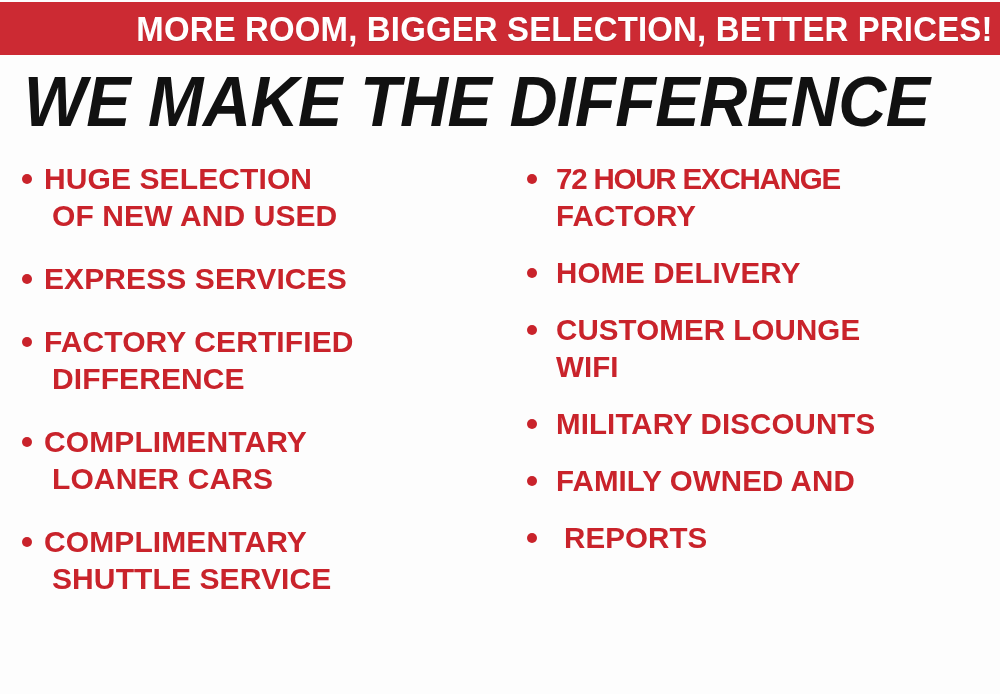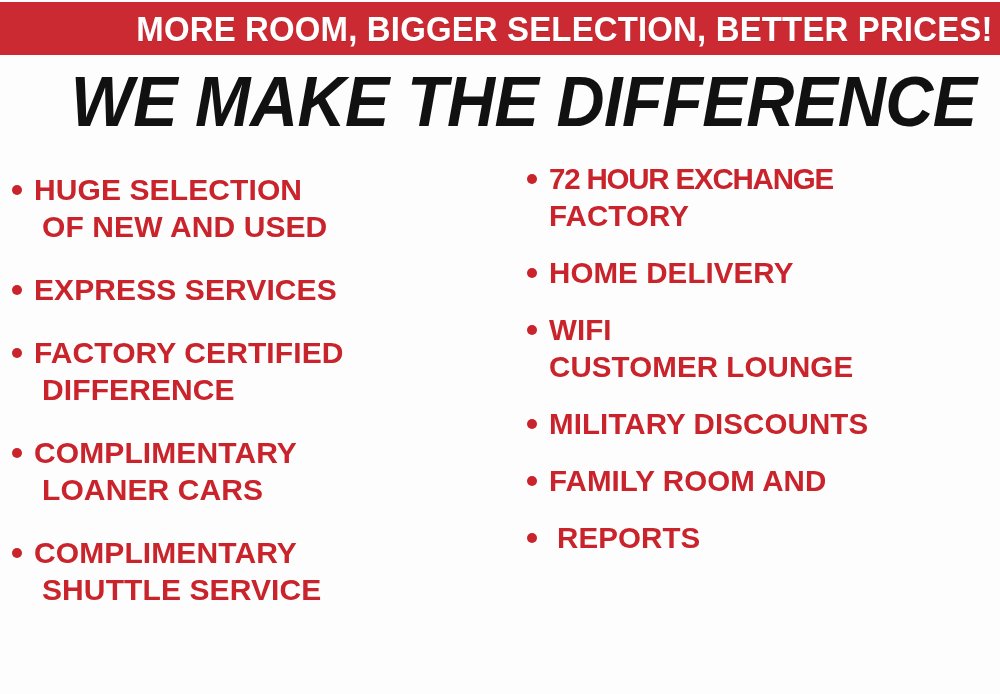--- a/index.html
+++ b/index.html
@@ -45,21 +45,21 @@
     transform-origin: center center;
     text-shadow: 0 1px 0 rgba(0,0,0,0.12);
   }
 
   
   .headline {
     position: absolute;
     left: 0;
     top: 66px;
     width: 1000px;
-    text-align: right;
+    text-align: left;
   }
   .headline-text {
     display: inline-block;
     color: #111111;
     font-family: "Liberation Sans Narrow", "Liberation Sans", sans-serif;
     font-weight: bold;
     font-style: italic;
     font-size: 70px;
     line-height: 72px;
     letter-spacing: -0.5px;
@@ -76,23 +76,22 @@
     width: 1000px;
     height: 534px;
     display: flex;
   }
   .column {
     position: relative;
     box-sizing: border-box;
   }
   .column-left {
     width: 505px;
-    padding-left: 12px;
+    padding-left: 22px;
     padding-right: 4px;
-    margin-top: 11px;
   }
   .column-right {
     width: 495px;
     padding-left: 22px;
     padding-right: 2px;
   }
 
   .bullet-item {
     display: flex;
     align-items: flex-start;
@@ -120,21 +119,21 @@
   }
   .bullet-label .ln.indent {
     padding-left: 8px;
   }
   .bullet-label .tight {
     letter-spacing: -1.2px;
   }
 
   
   .column-left  .bullet-item { margin-bottom: 26px; }
-  .column-right .bullet-item { margin-bottom: 20px; }
+  .column-right .bullet-item { margin-bottom: 20px; gap: 7px; }
   .column-right .bullet-label { font-size: 29.5px; }
 </style>
 </head>
 <body>
 
 <div id="ad-banner">
 
   <div class="top-banner">
     <div class="top-banner-text">MORE ROOM, BIGGER SELECTION, BETTER PRICES!</div>
   </div>
@@ -201,36 +200,36 @@
       <div class="bullet-item">
         <span class="bullet-dot"></span>
         <span class="bullet-label">
           <span class="ln">HOME DELIVERY</span>
         </span>
       </div>
 
       <div class="bullet-item">
         <span class="bullet-dot"></span>
         <span class="bullet-label">
+          <span class="ln">CUSTOMER LOUNGE</span>
           <span class="ln">WIFI</span>
-          <span class="ln">CUSTOMER LOUNGE</span>
         </span>
       </div>
 
       <div class="bullet-item">
         <span class="bullet-dot"></span>
         <span class="bullet-label">
           <span class="ln">MILITARY DISCOUNTS</span>
         </span>
       </div>
 
       <div class="bullet-item">
         <span class="bullet-dot"></span>
         <span class="bullet-label">
-          <span class="ln">FAMILY ROOM AND</span>
+          <span class="ln">FAMILY OWNED AND</span>
         </span>
       </div>
 
       <div class="bullet-item">
         <span class="bullet-dot"></span>
         <span class="bullet-label">
           <span class="ln indent">REPORTS</span>
         </span>
       </div>
 

